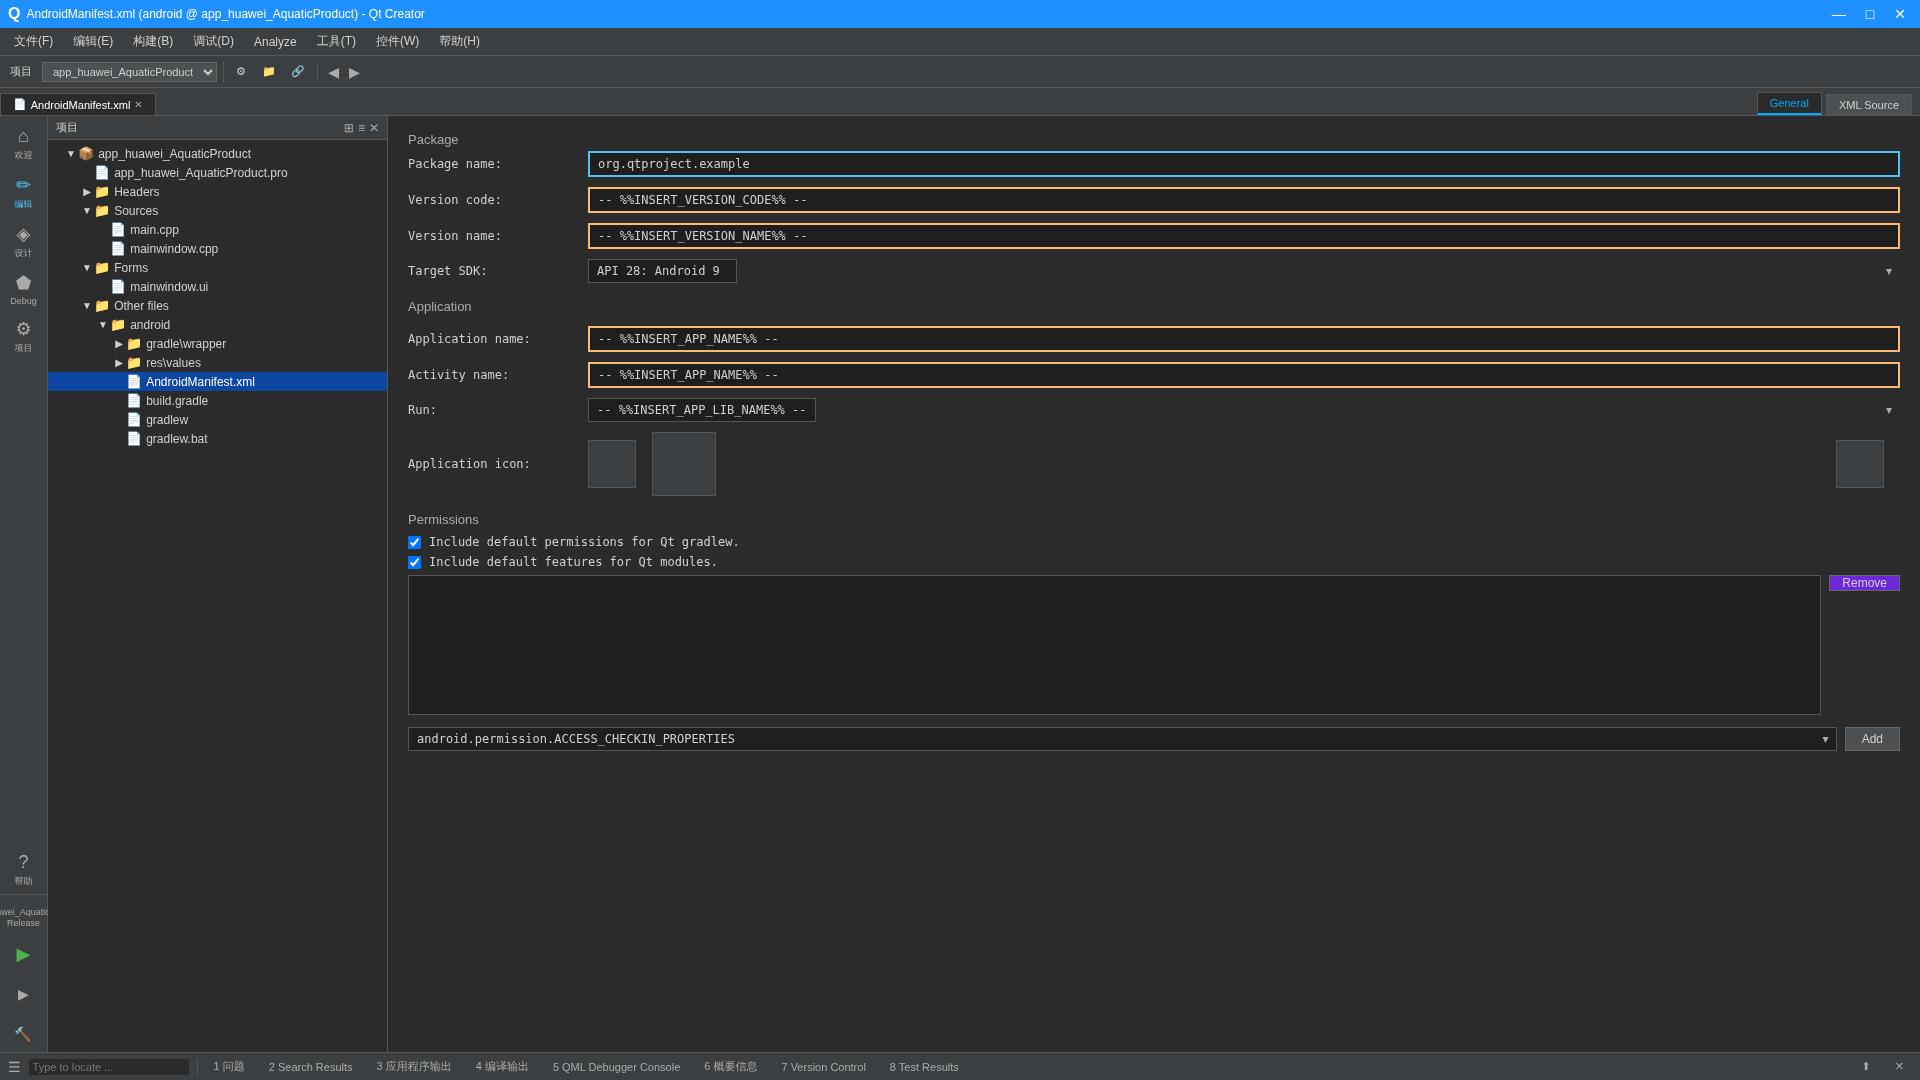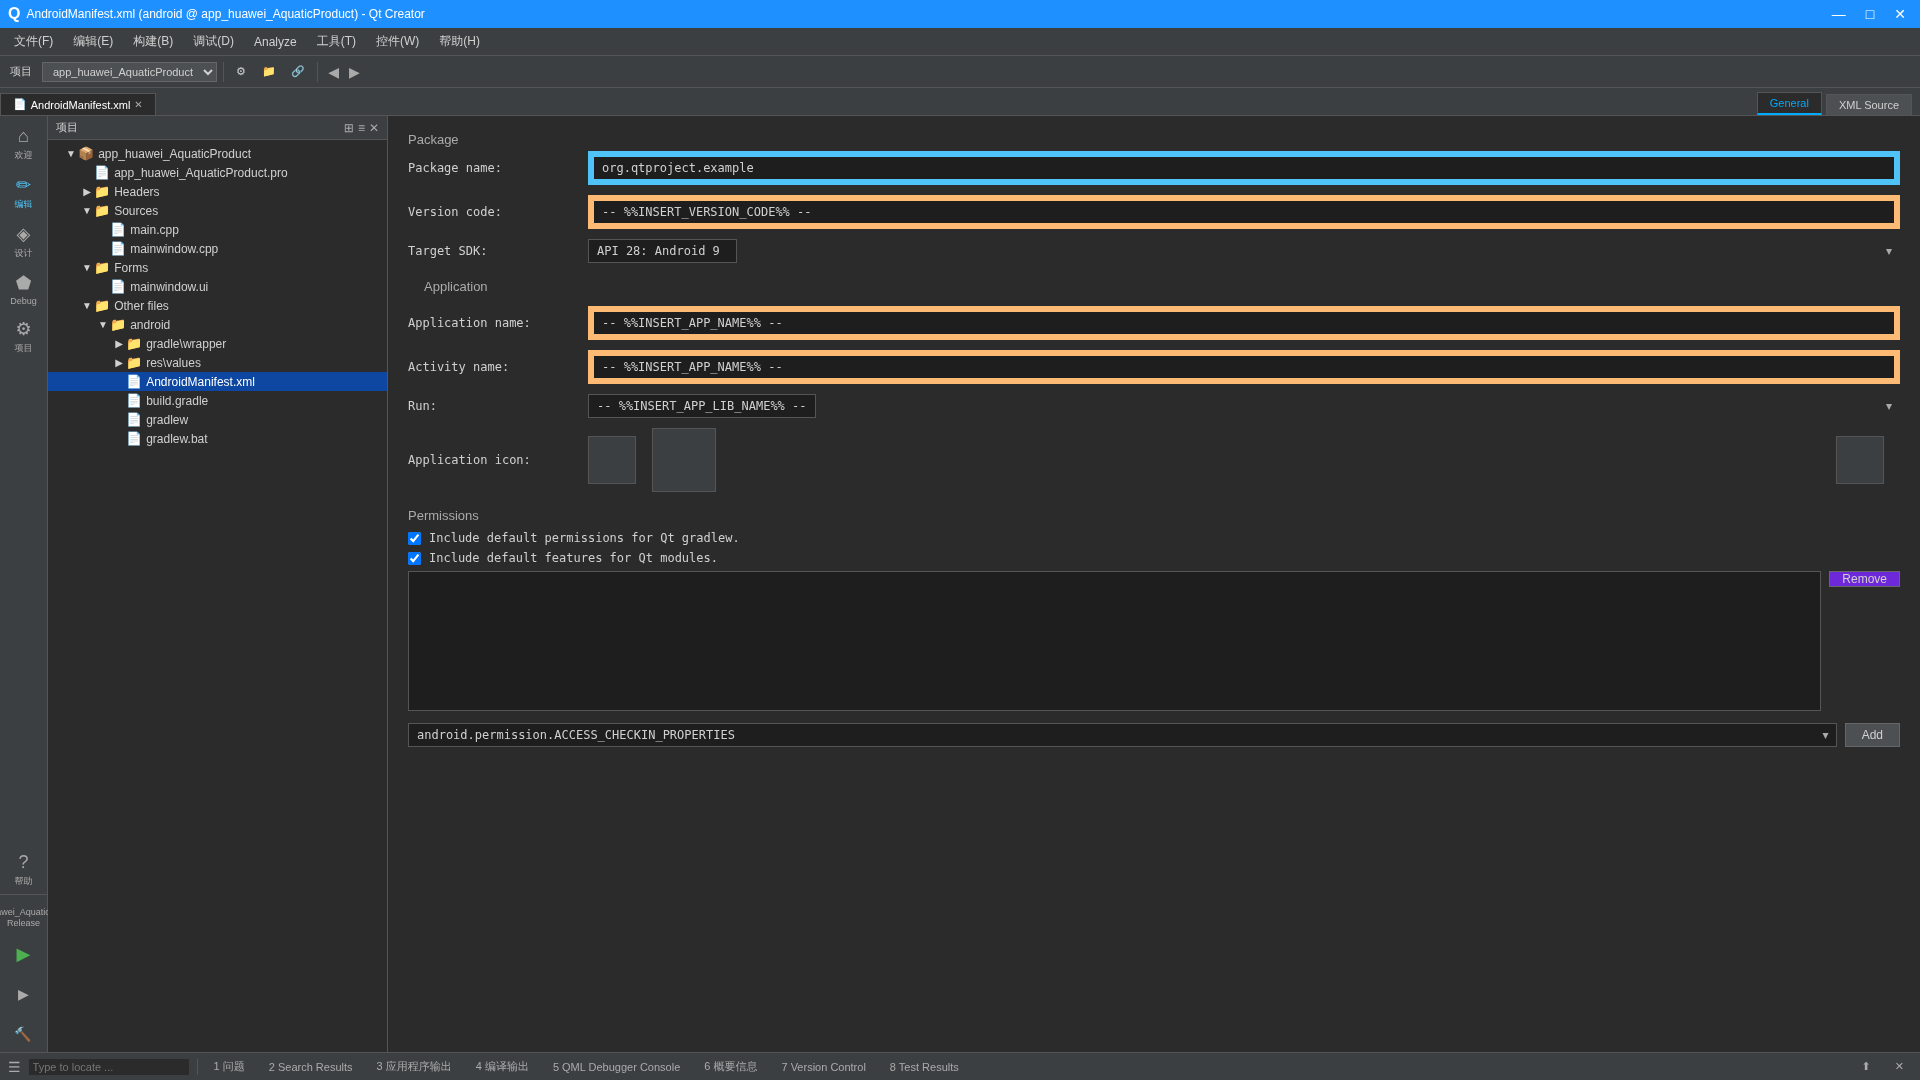--- a/index.html
+++ b/index.html
@@ -176,21 +176,21 @@
     .form-label {
       width: 180px;
       font-size: 12px;
       color: #d0d0d0;
       font-family: monospace;
       flex-shrink: 0;
     }
     .form-input {
       flex: 1;
       background: #1e1e1e;
-      border: 6px solid #fdba74;
+      border: 2px solid #fdba74;
       color: #d0d0d0;
       padding: 4px 8px;
       font-size: 12px;
       font-family: monospace;
       outline: none;
     }
     .form-input.highlighted { border-color: #4fc3f7; }
     .form-select {
       flex: 1;
       background: #1e1e1e;
@@ -214,21 +214,21 @@
       right: 8px;
       top: 50%;
       transform: translateY(-50%);
       color: #aaa;
       pointer-events: none;
     }
 
     .app-section-title {
       font-size: 13px;
       color: #aaa;
-      margin: 16px 0 12px 16px;
+      margin: 16px 0 12px 0;
       font-weight: normal;
     }
 
     .icon-row {
       display: flex;
       align-items: center;
       margin-bottom: 10px;
     }
     .icon-placeholder {
       width: 48px;
@@ -622,20 +622,24 @@
     <div>
       <div class="section-title">Package</div>
 
       <div class="form-row">
         <span class="form-label">Package name:</span>
         <input class="form-input highlighted" type="text" value="org.qtproject.example" style="">
       </div>
       <div class="form-row">
         <span class="form-label">Version code:</span>
         <input class="form-input" type="text" value="-- %%INSERT_VERSION_CODE%% --" style="">
+      </div>
+      <div class="form-row">
+        <span class="form-label">Version name:</span>
+        <input class="form-input" type="text" value="-- %%INSERT_VERSION_NAME%% --" style="">
       </div>
       <div class="form-row">
         <span class="form-label">Target SDK:</span>
         <div class="select-wrapper">
           <select class="form-select">
             <option>API 28: Android 9</option>
             <option>API 29: Android 10</option>
             <option>API 30: Android 11</option>
           </select>
         </div>

